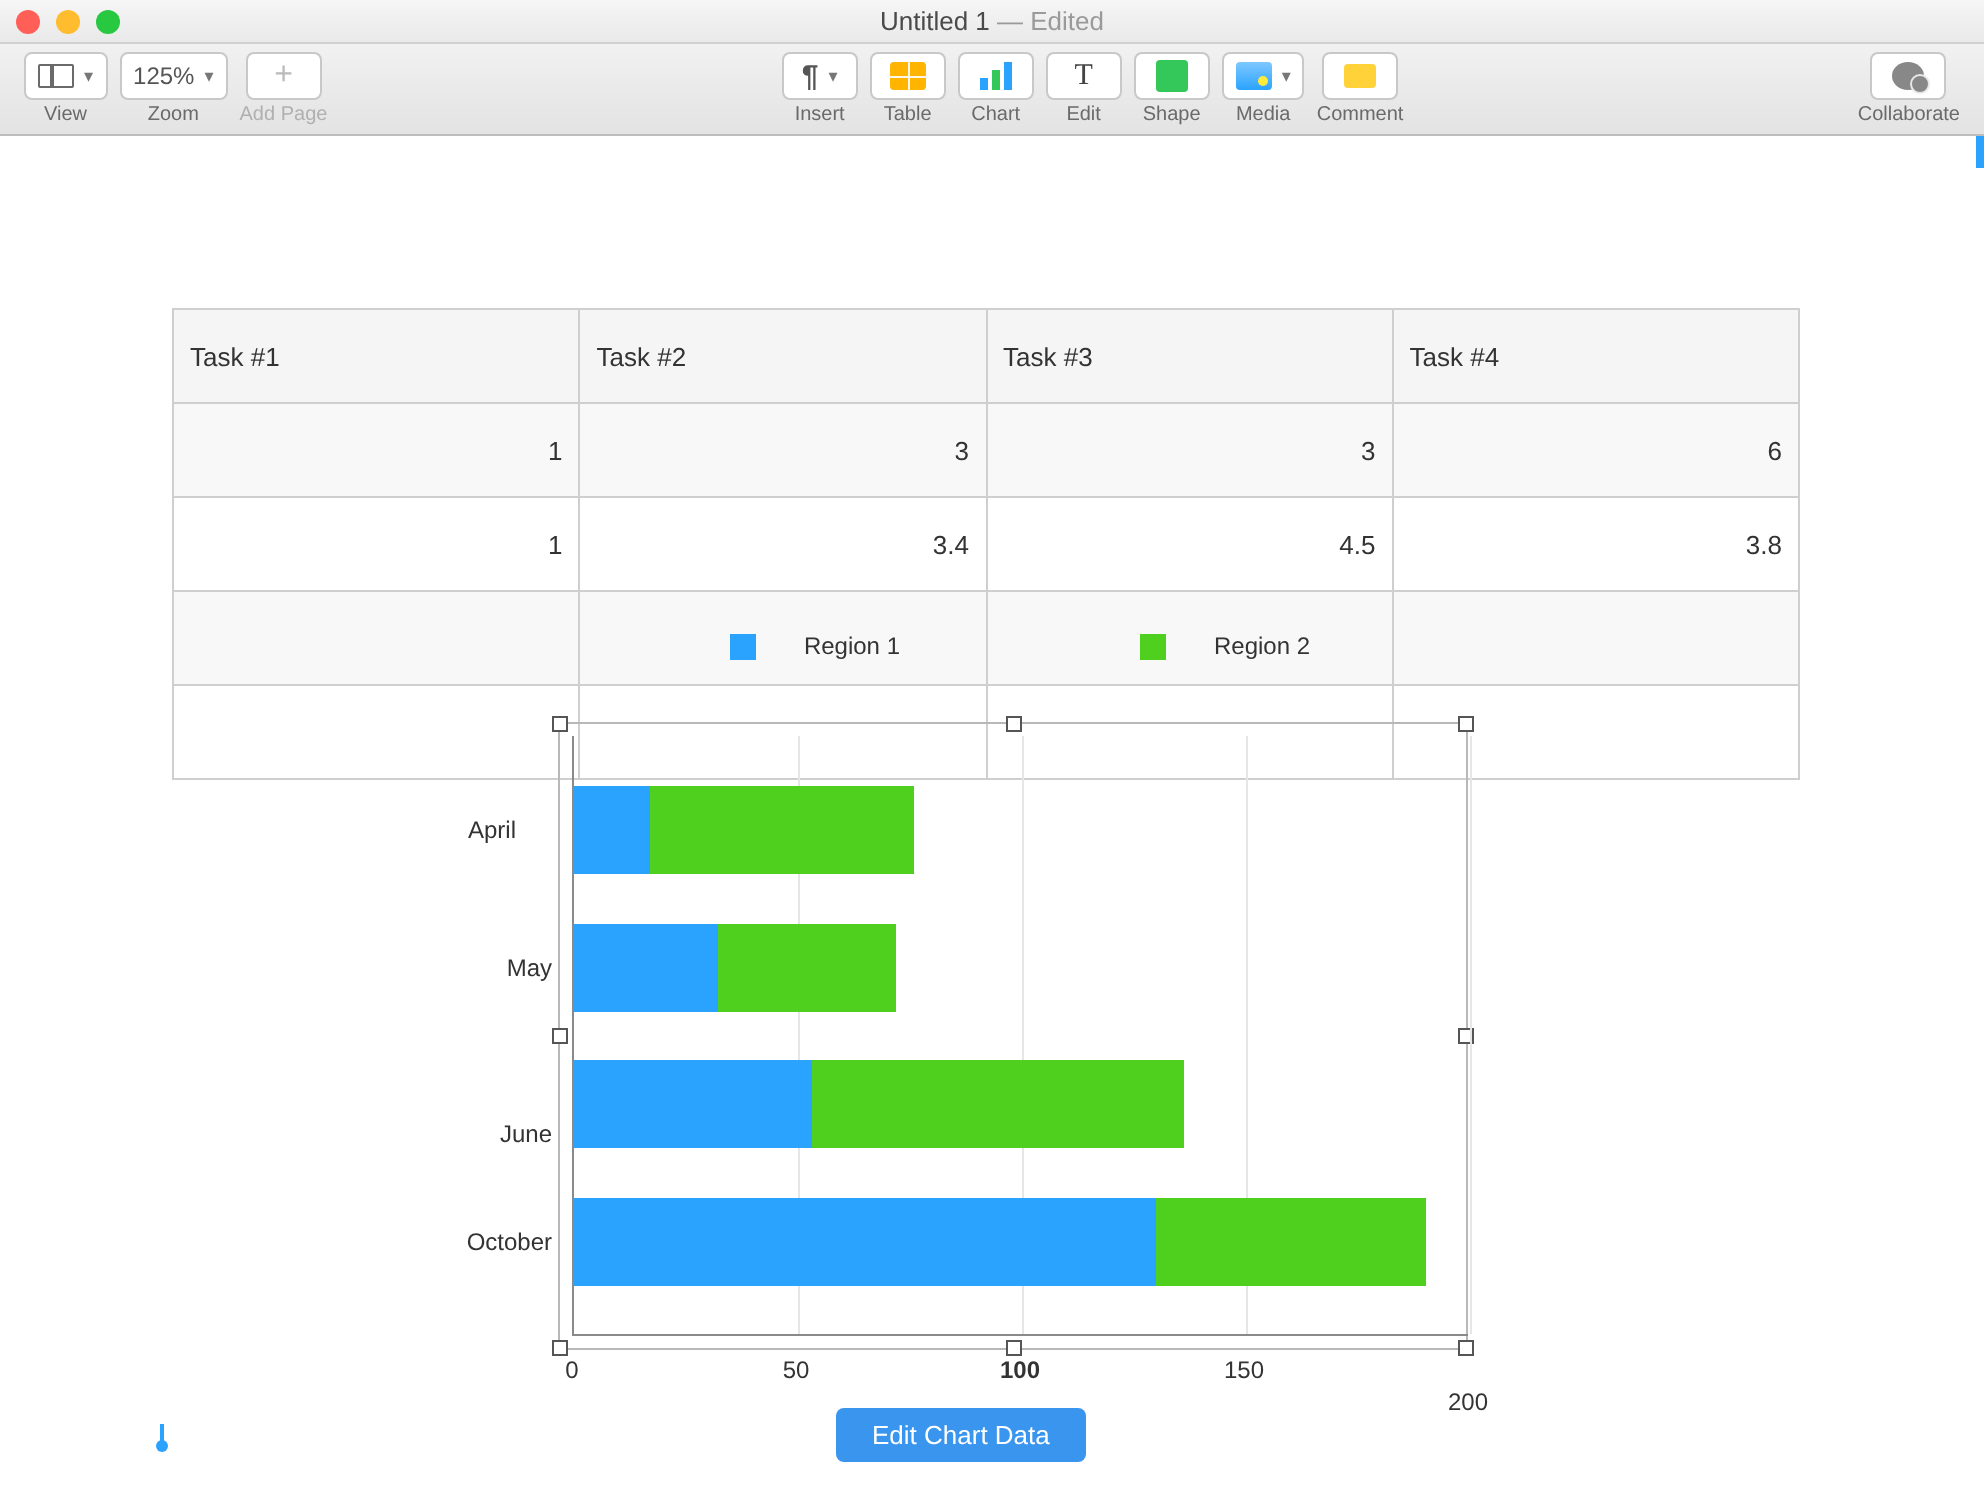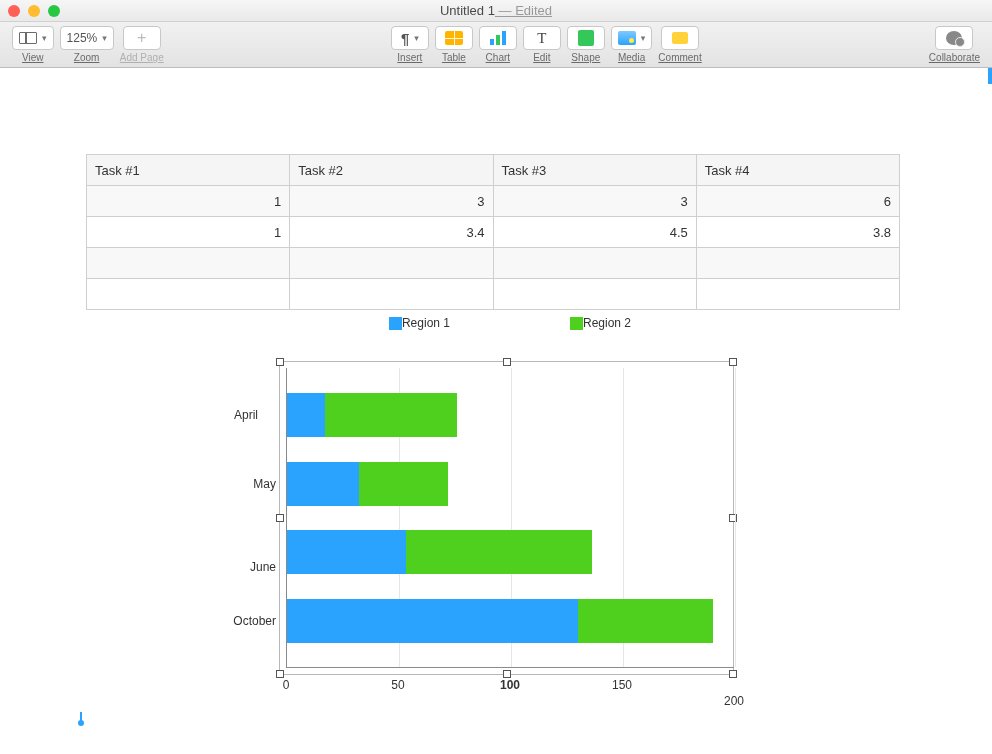--- a/index.html
+++ b/index.html
@@ -7,28 +7,28 @@
   .window { width:992px; height:754px; position:relative; overflow:hidden; background:#fff; }
 
   
   .titlebar { height:22px; background:linear-gradient(#f6f6f6,#e9e9e9); border-bottom:1px solid #d0d0d0; display:flex; align-items:center; padding:0 8px; position:relative; }
   .traffic { display:flex; gap:8px; }
   .tl { width:12px; height:12px; border-radius:50%; }
   .tl.red{background:#ff5f57;}
   .tl.yellow{background:#febc2e;}
   .tl.green{background:#28c840;}
   .wintitle { position:absolute; left:0; right:0; text-align:center; font-size:13px; color:#4a4a4a; pointer-events:none; }
-  .wintitle .edited{ color:#9a9a9a;text-decoration:underline; }
+  .wintitle .edited{ color:#9a9a9a; }
 
   
   .toolbar { height:46px; background:linear-gradient(#f1f1f1,#e3e3e3); border-bottom:1px solid #bdbdbd; display:flex; align-items:flex-start; padding:4px 12px 0 12px; gap:6px; position:relative; }
   .tool-group { display:flex; flex-direction:column; align-items:center; gap:2px; }
   .tool-btn { height:24px; min-width:38px; background:#fff; border:1px solid #c8c8c8; border-radius:4px; display:flex; align-items:center; justify-content:center; font-size:12px; color:#555; padding:0 6px; gap:3px; cursor:pointer; }
   .tool-btn.disabled { color:#bbb; }
-  .tool-label { font-size:10px; color:#6a6a6a;text-decoration:underline; }
+  .tool-label { font-size:10px; color:#6a6a6a; }
   .tool-label.disabled { color:#b0b0b0; }
   .tool-cluster { display:flex; gap:6px; }
   .spacer { flex:1; }
   .chev { font-size:9px; color:#777; margin-left:2px; }
 
   .icon-view { width:18px; height:12px; border:1.5px solid #6a6a6a; border-radius:1px; position:relative; }
   .icon-view::after{content:"";position:absolute;left:5px;top:0;bottom:0;width:1.5px;background:#6a6a6a;}
   .icon-plus { font-size:16px; color:#bbb; font-weight:300; line-height:1; }
   .icon-pilcrow { font-size:15px; font-weight:bold; color:#555; }
   .icon-table { width:18px; height:14px; background:#ffb400; border-radius:2px; position:relative; }
@@ -47,30 +47,30 @@
   .icon-comment { width:16px; height:12px; background:#ffd23a; border-radius:2px; position:relative; }
   .icon-collab { width:16px; height:14px; border-radius:50%; background:#888; position:relative; }
   .icon-collab::after{content:"";position:absolute;right:-3px;bottom:-2px;width:8px;height:8px;border-radius:50%;background:#888;border:1.5px solid #e8e8e8;}
 
   
   .doc-area { position:absolute; top:68px; left:0; right:0; bottom:0; overflow:auto; background:#fff; }
   .doc-area .right-sel { position:absolute; right:0; top:0; width:4px; height:16px; background:#2aa3ff; }
 
   
   .data-table { position:absolute; left:86px; top:86px; width:814px; border-collapse:collapse; font-size:13px; }
-  .data-table td { border:1px solid #cfcfcf; height:31px; padding:0 8px; }
+  .data-table td { border:1px solid #cfcfcf; height:47px; padding:0 8px; }
   .data-table .hdr td { background:#f5f5f5; text-align:left; }
   .data-table .num td { text-align:right; background:#fff;}
   .data-table .num.alt td { background:#f8f8f8;}
   .data-table .empty td { background:#fff; }
   .data-table .empty.alt td { background:#f8f8f8; }
 
   
   .legend { position:absolute; left:286px; top:248px; width:448px; display:flex; justify-content:center; gap:120px; font-size:12px; }
-  .legend-item { display:flex; align-items:center; gap:0; }
+  .legend-item { display:flex; align-items:center; gap:24px; }
   .swatch { width:13px; height:13px; }
   .swatch.blue{background:#2aa3ff;}
   .swatch.green{background:#4fcf1e;}
 
   
   .chart-sel { position:absolute; left:279px; top:293px; width:455px; height:314px; border:1px solid #b8b8b8; }
   .handle { position:absolute; width:8px; height:8px; background:#fff; border:1px solid #555; }
   .h-tl{left:-4px;top:-4px;} .h-tm{left:50%;top:-4px;margin-left:-4px;} .h-tr{right:-4px;top:-4px;}
   .h-ml{left:-4px;top:50%;margin-top:-4px;} .h-mr{right:-4px;top:50%;margin-top:-4px;}
   .h-bl{left:-4px;bottom:-4px;} .h-bm{left:50%;bottom:-4px;margin-left:-4px;} .h-br{right:-4px;bottom:-4px;}
@@ -280,17 +280,18 @@
         <div class="xtick" style="left: 112px;">50</div>
         <div class="xtick" style="left: 224px; font-weight: bold;">100</div>
         <div class="xtick" style="left: 336px;">150</div>
         <div class="xtick" style="left: 448px; margin-top: 16px;">200</div>
         <div class="cat-label" style="top: 46.8px; text-align: center;">April</div>
         <div class="cat-label" style="top: 115.6px;">May</div>
         <div class="cat-label" style="top: 199px;">June</div>
         <div class="cat-label" style="top: 253.2px;">October</div>
       </div>
 
+    <button class="edit-chart-btn">Edit Chart Data</button>
 
     <div class="cursor-indicator"></div>
   </div>
 
 </div>
 
 </body></html>

